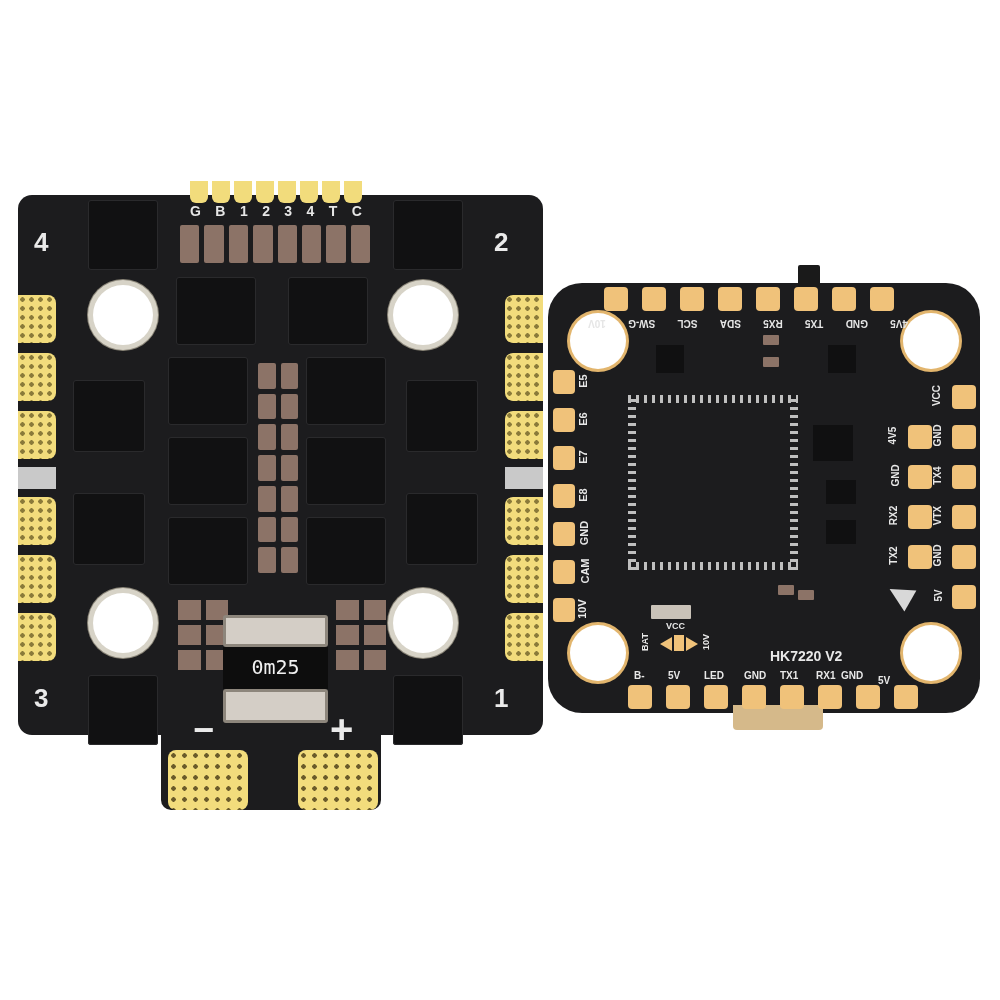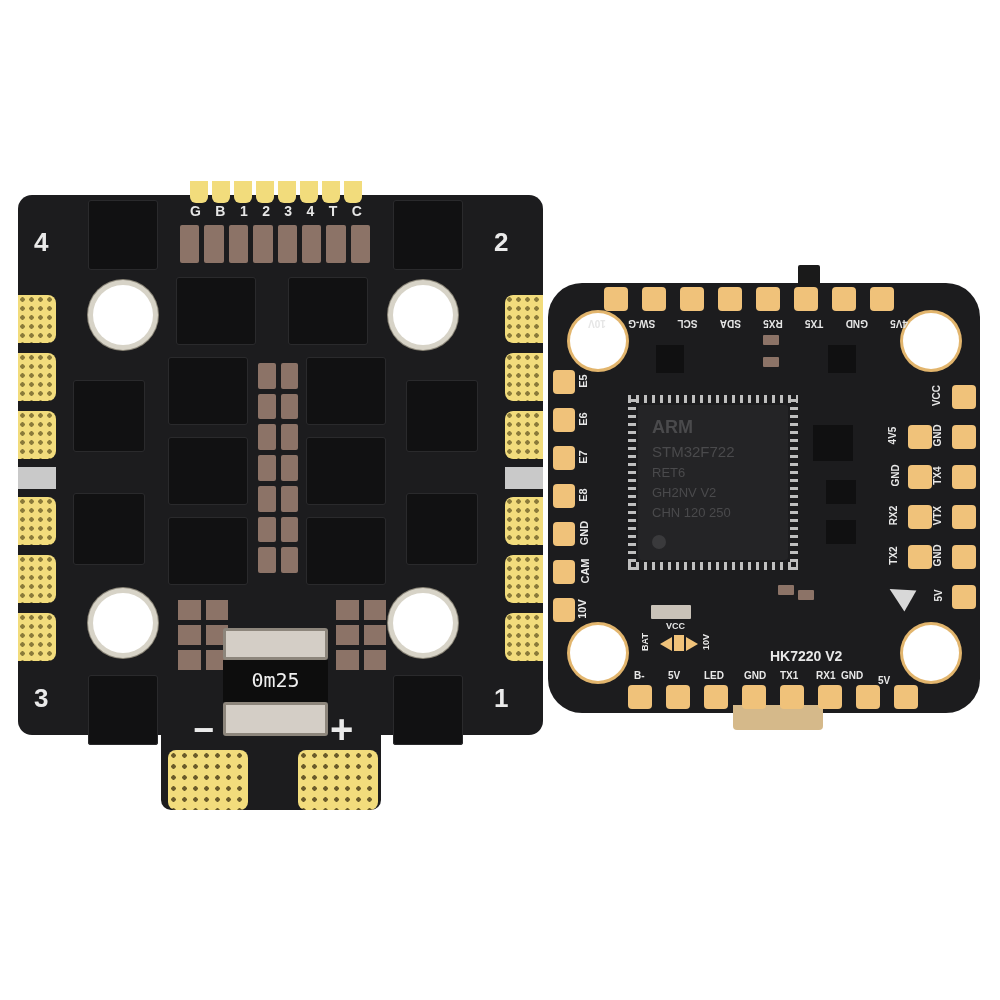--- a/index.html
+++ b/index.html
@@ -117,21 +117,21 @@
   </div>
   <div class="abs" style="left:318px;top:405px;width:50px;height:70px;display:grid;grid-template-columns:1fr 1fr;gap:5px;">
     <div style="background:#8c7367;"></div>
       <div style="background:#8c7367;"></div>
     <div style="background:#8c7367;"></div>
       <div style="background:#8c7367;"></div>
     <div style="background:#8c7367;"></div>
       <div style="background:#8c7367;"></div>
   </div>
 
-  <div class="abs" style="left:205px;top:433px;width:83px;height:110px;">
+  <div class="abs" style="left:205px;top:420px;width:83px;height:110px;">
     <div style="position:absolute;left:0;top:0;width:105px;height:32px;background:#d4cec6;border:3px solid #8d867c;border-radius:3px;box-sizing:border-box;"></div>
     <div style="position:absolute;left:0;top:32px;width:105px;height:42px;background:#0d0d0d;"></div>
     <div style="position:absolute;left:0;top:74px;width:105px;height:34px;background:#d4cec6;border:3px solid #8d867c;border-radius:3px;box-sizing:border-box;"></div>
     <div style="position:absolute;left:0;top:40px;width:105px;text-align:center;color:#f0f0f0;font-family:'DejaVu Sans Mono',monospace;font-size:20px;">0m25</div>
   </div>
 
   <div class="silk" style="left:175px;top:520px;font-size:36px;line-height:30px;">−</div>
   <div class="silk" style="left:312px;top:514px;font-size:40px;line-height:40px;">+</div>
 
   <div class="abs gold" style="left:150px;top:555px;width:80px;height:60px;border-radius:8px;
@@ -258,28 +258,20 @@
   <div class="lbl" style="left:150px;top:372px;transform:rotate(-90deg);font-size:9px;">10V</div>
 
   <div class="lbl" style="left:222px;top:383px;font-size:14px;">HK7220 V2</div>
 
   <div class="abs" style="left:80px;top:130px;width:170px;height:175px;
        background:
        repeating-linear-gradient(90deg,#bfbfbf 0 3px,transparent 3px 8px) top/100% 8px no-repeat,
        repeating-linear-gradient(90deg,#bfbfbf 0 3px,transparent 3px 8px) bottom/100% 8px no-repeat,
        repeating-linear-gradient(0deg,#bfbfbf 0 3px,transparent 3px 8px) left/8px 100% no-repeat,
        repeating-linear-gradient(0deg,#bfbfbf 0 3px,transparent 3px 8px) right/8px 100% no-repeat;"></div>
-  <div class="abs" style="left:90px;top:140px;width:150px;height:155px;background:#242426;border-radius:3px;">
-    <div style="position:absolute;left:14px;top:12px;color:#4a4a4c;font-size:18px;font-weight:bold;">ARM</div>
-    <div style="position:absolute;left:14px;top:38px;color:#4a4a4c;font-size:15px;">STM32F722</div>
-    <div style="position:absolute;left:14px;top:60px;color:#4a4a4c;font-size:13px;">RET6</div>
-    <div style="position:absolute;left:14px;top:80px;color:#4a4a4c;font-size:13px;">GH2NV V2</div>
-    <div style="position:absolute;left:14px;top:100px;color:#4a4a4c;font-size:13px;">CHN 120 250</div>
-    <div style="position:absolute;left:14px;top:130px;width:14px;height:14px;border-radius:50%;background:#3a3a3c;"></div>
-  </div>
 
   <div class="chip" style="left:108px;top:80px;width:28px;height:28px;"></div>
   <div class="chip" style="left:265px;top:160px;width:40px;height:36px;"></div>
   <div class="chip" style="left:278px;top:215px;width:30px;height:24px;"></div>
   <div class="chip" style="left:278px;top:255px;width:30px;height:24px;"></div>
   <div class="chip" style="left:280px;top:80px;width:28px;height:28px;"></div>
   <div class="smd" style="left:103px;top:340px;width:40px;height:14px;"></div>
   <div class="smd" style="left:215px;top:70px;width:16px;height:10px;background:#8c7367;"></div>
   <div class="smd" style="left:215px;top:92px;width:16px;height:10px;background:#8c7367;"></div>
   <div class="smd" style="left:230px;top:320px;width:16px;height:10px;background:#8c7367;"></div>

